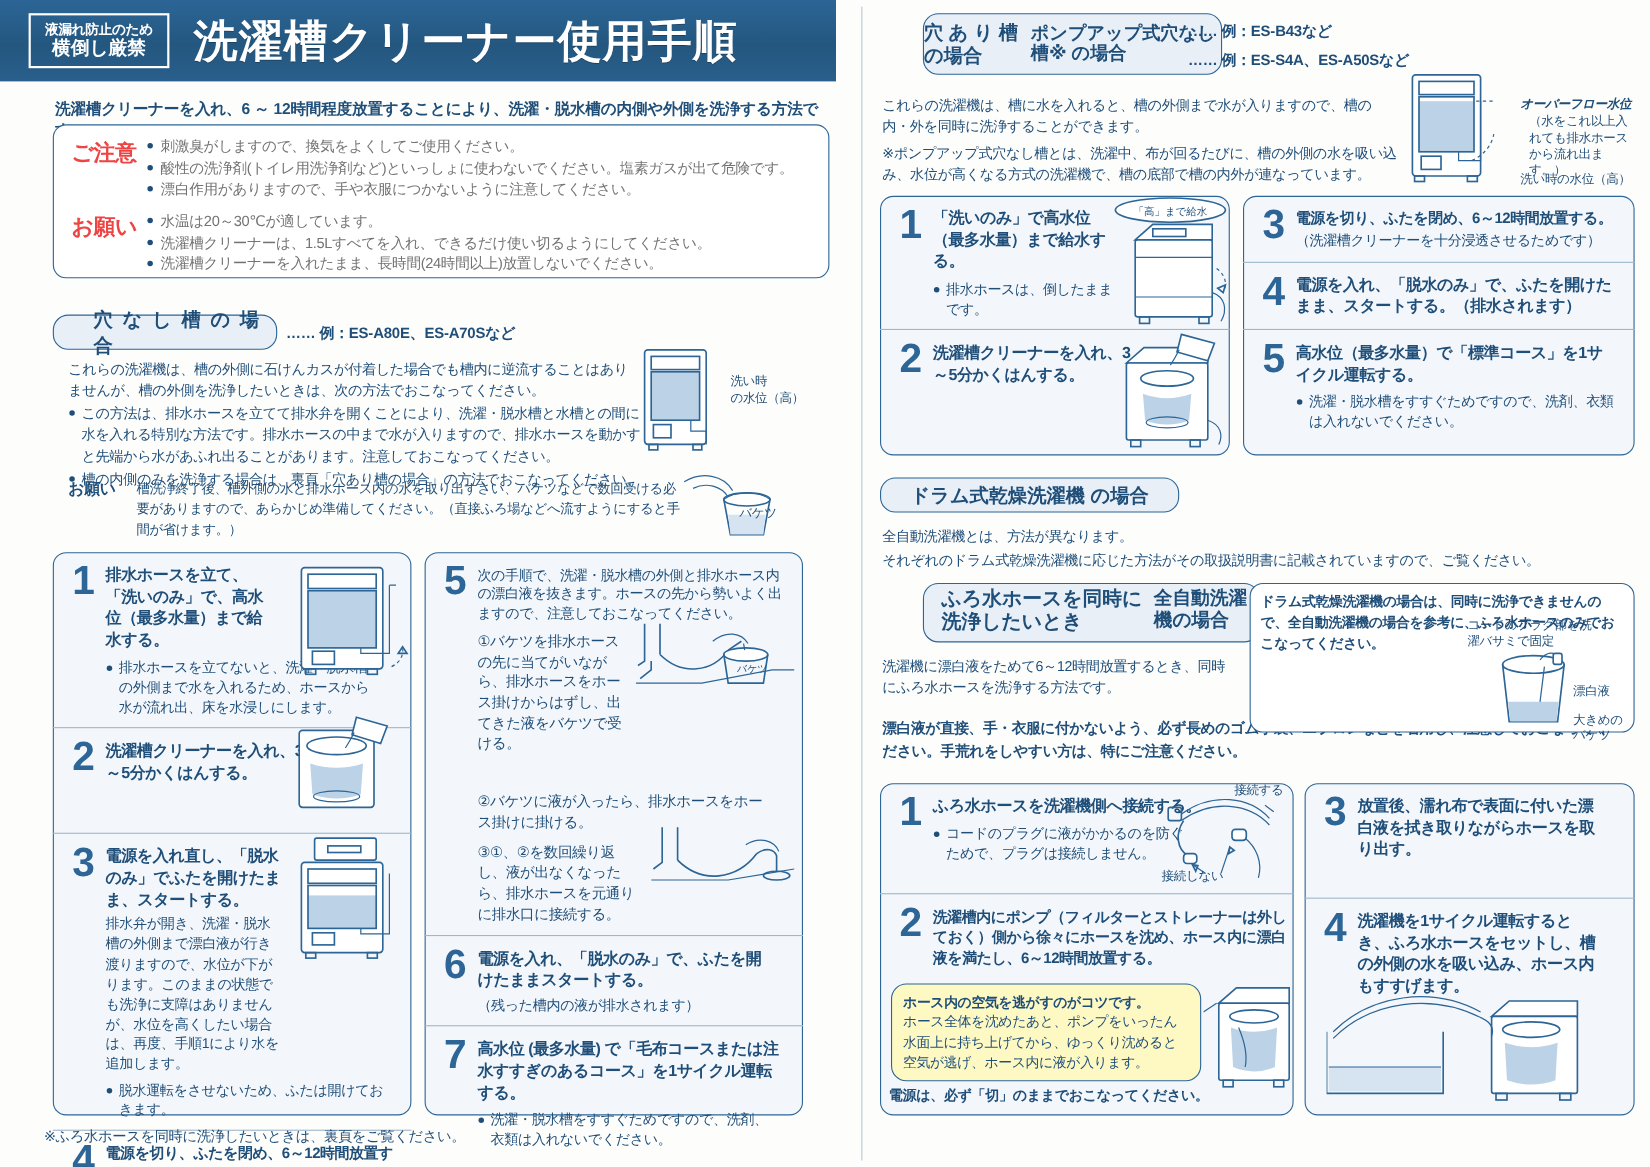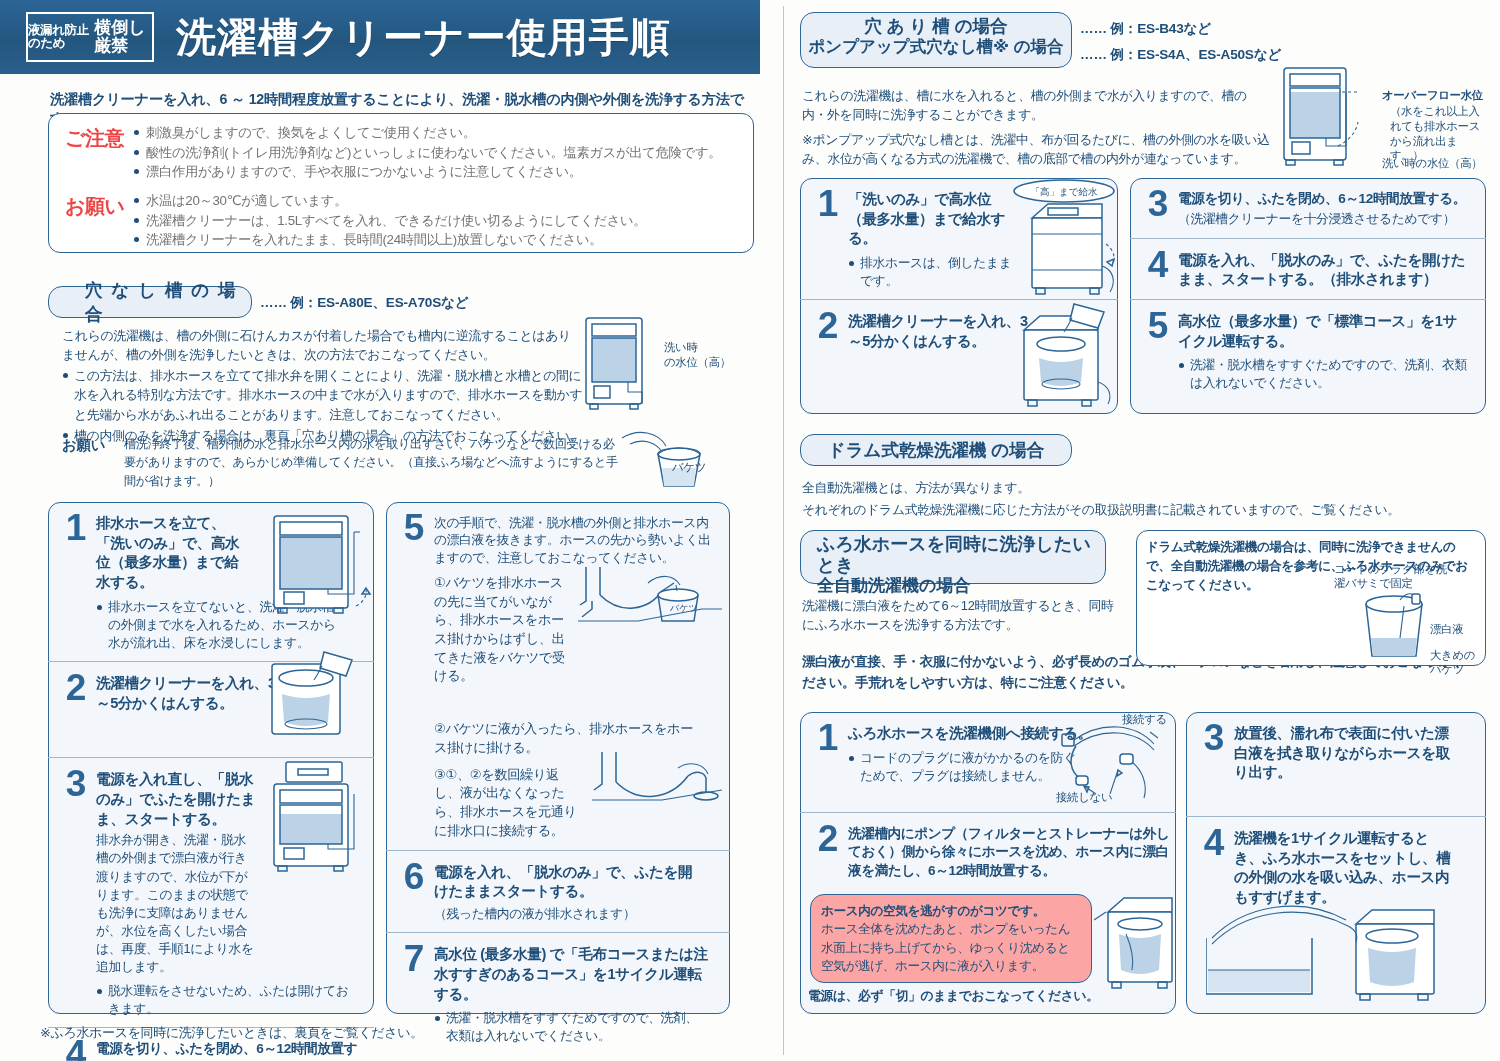--- a/index.html
+++ b/index.html
@@ -20,21 +20,21 @@
   .divider-v { position:absolute; left:783px; top:6px; width:1px; height:1049px; background:#b9c6d4; }
 
   
   .banner {
     position:absolute; left:0; top:0; width:760px; height:74px;
     background:linear-gradient(180deg,#2c6596 0%,#23577f 55%,#2a5f8c 100%);
     display:flex; align-items:center;
   }
   .banner-badge {
     margin-left:26px; width:128px; height:50px; border:2px solid #ffffff;
-    display:flex; flex-direction:row; justify-content:center; align-items:center;
+    display:flex; flex-direction:column; justify-content:center; align-items:center;
     color:#ffffff; line-height:1.08;
   }
   .banner-badge .l1 { font-size:12.5px; font-weight:bold; letter-spacing:-0.4px; }
   .banner-badge .l2 { font-size:17px; font-weight:bold; letter-spacing:0px; }
   .banner-title {
     margin-left:22px; color:#ffffff; font-size:40px; font-weight:bold;
     letter-spacing:1px; text-shadow:0 1px 0 rgba(0,0,0,.25);
   }
 
   .lead {
@@ -65,21 +65,21 @@
     content:""; position:absolute; left:1px; top:7px; width:5px; height:5px;
     border-radius:50%; background:#1f4e79;
   }
 
   
   .pill {
     position:absolute; border:1.7px solid #2c6596; border-radius:14px;
     background:#e8eff7; display:flex; align-items:center; justify-content:center;
     font-size:17.5px; font-weight:bold; color:#1f4e79;
   }
-  .pill.two { flex-direction:column; justify-content:flex-start; line-height:1.18; padding:3px 0; }
+  .pill.two { flex-direction:row; justify-content:flex-start; line-height:1.18; padding:3px 0;margin-left:39px; }
   .pill-note {
     position:absolute; font-size:13.6px; font-weight:bold; color:#1f4e79;
     letter-spacing:-0.2px;
   }
 
   
   .para { position:absolute; font-size:12.9px; line-height:1.5; color:#1f4e79; letter-spacing:-0.35px; }
   .para .b { display:block; }
   .para .li { position:relative; padding-left:12px; }
   .para .li:before {
@@ -106,26 +106,26 @@
   .step-sub.bulleted { position:relative; padding-left:12px; margin-top:5px; }
   .step-sub.bulleted:before {
     content:""; position:absolute; left:1px; top:7px; width:5px; height:5px;
     border-radius:50%; background:#1f4e79;
   }
   .substep { font-size:13.2px; line-height:1.42; margin-top:8px; letter-spacing:-0.35px; }
 
   
   .ill { position:absolute; }
   .cap { position:absolute; font-size:11.4px; line-height:1.35; color:#1f4e79; letter-spacing:-0.3px; }
-  .cap.b { font-weight:bold; }
+  .cap.b { font-weight:bold;font-style:italic; }
 
   .footnote { position:absolute; font-size:13px; letter-spacing:-0.35px; color:#1f4e79; }
 
   .callout {
-    position:absolute; border:1.6px solid #2c6596; border-radius:14px; background:#fca5a5;
+    position:absolute; border:1.6px solid #2c6596; border-radius:14px; background:#fef9c3;
     font-size:12.6px; line-height:1.45; letter-spacing:-0.35px; padding:7px 10px;
   }
   .callout .ttl { font-weight:bold; }
 
   svg { display:block; }
   .ln { fill:none; stroke:#2c6596; stroke-width:1.5; }
   .ln2 { fill:none; stroke:#2c6596; stroke-width:1.1; }
   .water { fill:#bcd2e6; }
   .water2 { fill:#d6e4f1; }
   .wht { fill:#ffffff; }

